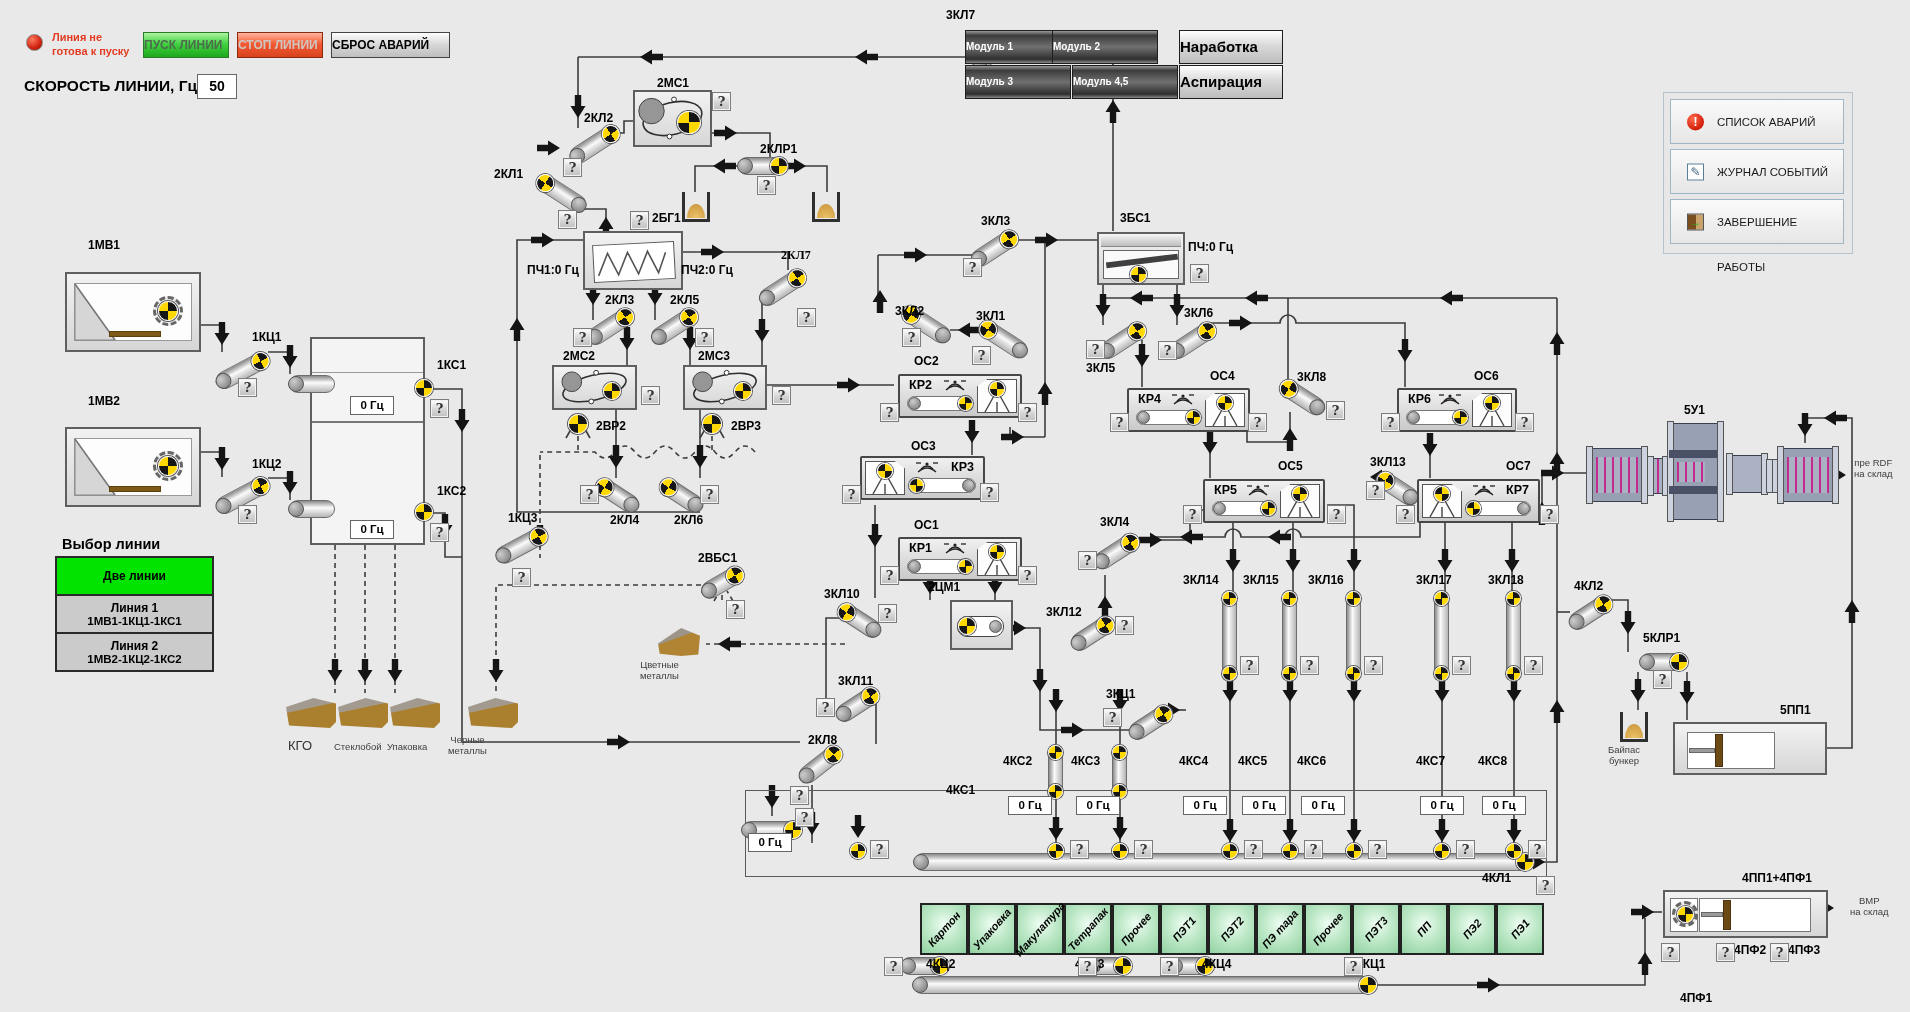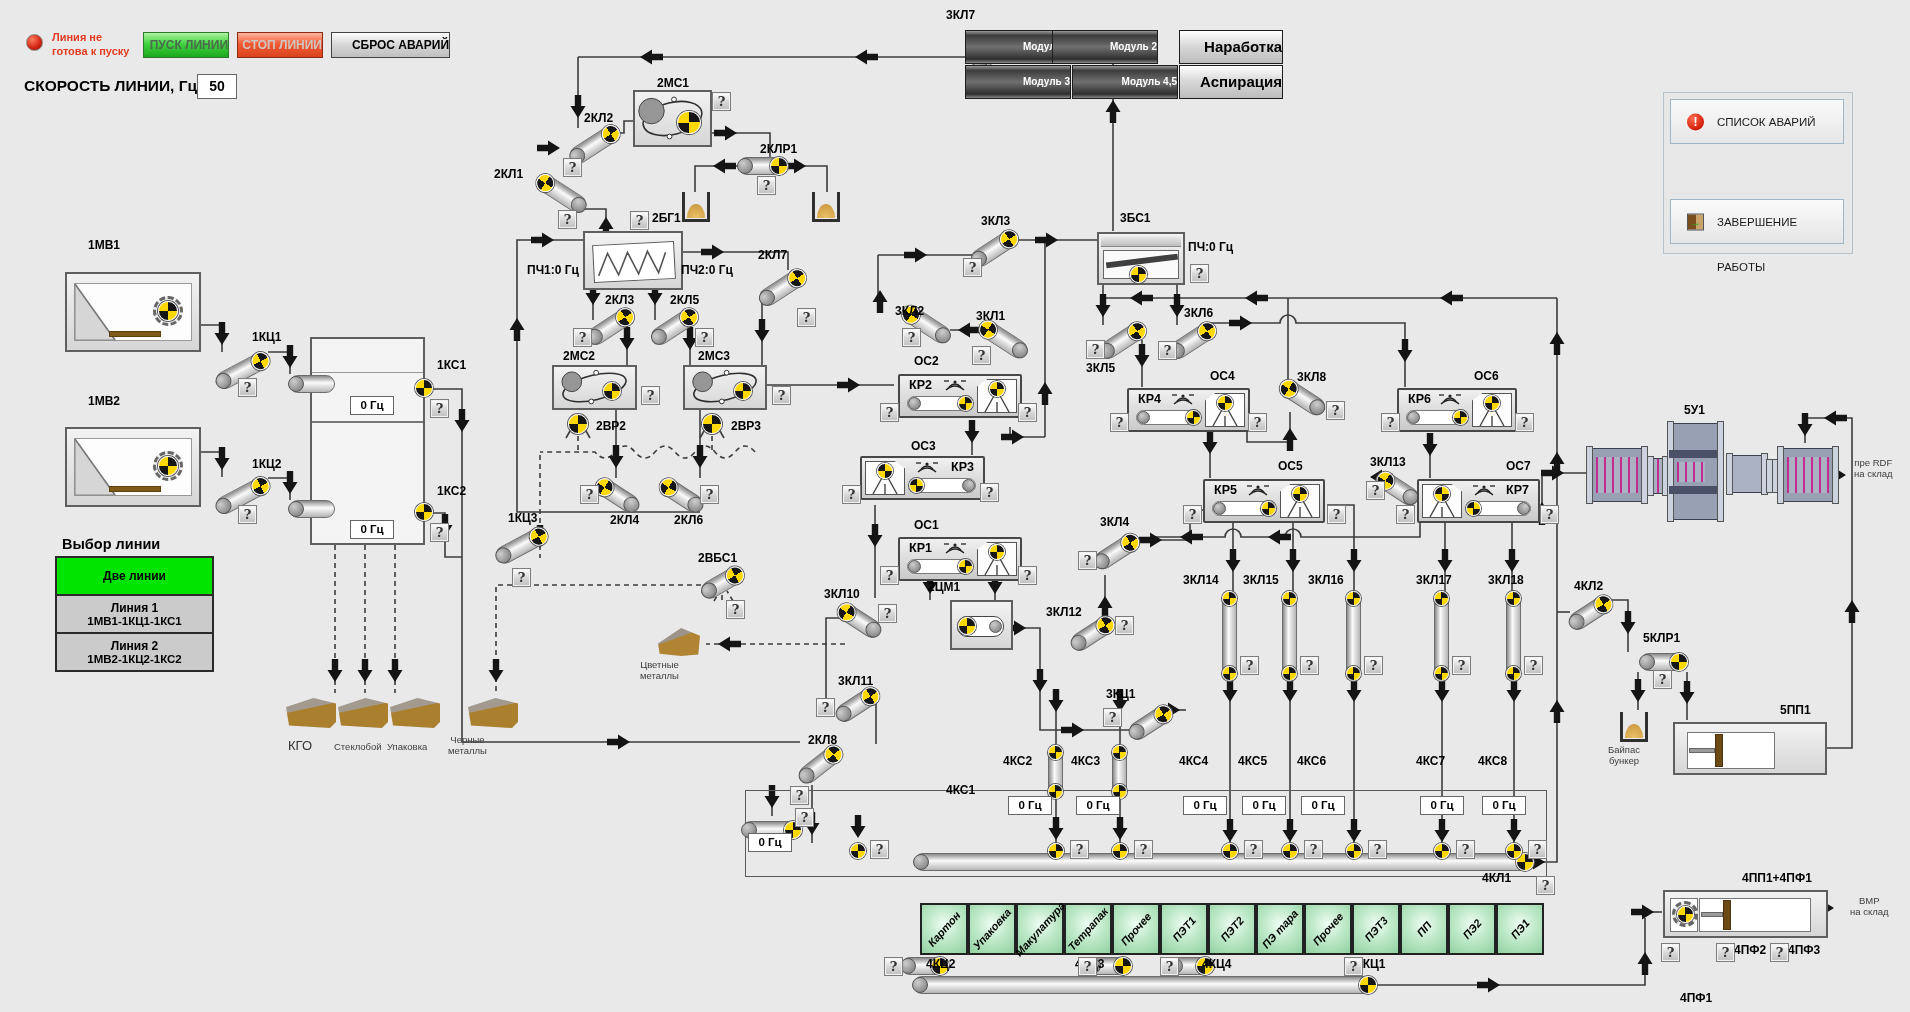--- a/index.html
+++ b/index.html
@@ -27,21 +27,21 @@
   .os-kr{position:absolute;top:2px;left:9px;font-weight:bold;font-size:12.5px}
   .os.flip .os-kr{transform:scaleX(-1)}
   .os-split{position:absolute;right:3px;top:3px;bottom:3px;width:40px;background:#fdfdfd;border:1px solid #555;clip-path:polygon(26% 0,100% 0,100% 100%,0 100%,0 22%);box-sizing:border-box}
   .bucket{position:absolute;width:28px;height:30px;border:3px solid #2f2f2f;border-top:none;background:#e9e9e9;z-index:3;box-sizing:border-box}
   .bucket::after{content:"";position:absolute;bottom:1px;left:2px;right:2px;height:14px;background:radial-gradient(circle at 50% 100%,#ecc268,#c8933b);border-radius:50% 50% 0 0/100% 100% 0 0}
   .bin{position:absolute;width:50px;height:30px;background:linear-gradient(168deg,#a29a8e 0 36%,#aa7f2e 38%);clip-path:polygon(0 30%,55% 0,100% 18%,100% 80%,88% 100%,6% 92%);z-index:3}
   .pile{position:absolute;width:42px;height:28px;background:linear-gradient(160deg,#9c9488 0 38%,#b08433 40%);clip-path:polygon(0 55%,55% 0,100% 28%,96% 95%,55% 100%,4% 92%);z-index:3}
   .sortrow{position:absolute;display:flex;z-index:5}
   .sort{width:44px;height:48px;border:2px solid #222;background:radial-gradient(circle at 50% 40%,#effdf3 0%,#bfe9c9 45%,#90d2a0 100%);position:relative;box-sizing:content-box}
   .sort>span{position:absolute;left:50%;top:50%;transform:translate(-50%,-50%) rotate(-48deg);font:italic bold 11px "Liberation Sans",sans-serif;white-space:nowrap}
-  .btn{position:absolute;font-weight:bold;text-align:right;z-index:8;box-sizing:border-box;cursor:default}
+  .btn{position:absolute;font-weight:bold;text-align:left;z-index:8;box-sizing:border-box;cursor:default}
   .btn-start{background:linear-gradient(180deg,#aef3a0,#41d241 45%,#1da81d);border:1px solid #2c7a2c;color:#4d6b4d;font-size:12px}
   .btn-stop{background:linear-gradient(180deg,#ffb5a0,#f25a33 45%,#d8431f);border:1px solid #8f2a12;color:#cfc6c2;font-size:12px}
   .btn-reset{background:linear-gradient(180deg,#fdfdfd,#d6d6d6 50%,#bfbfbf);border:1px solid #444;color:#000;font-size:12px}
   .btn-mod{background:linear-gradient(180deg,#9a9a9a,#3c3c3c 14%,#707070 50%,#2e2e2e 88%,#8a8a8a);border:1px solid #1e1e1e;color:#fff;font-size:10px}
   .btn-lt{background:linear-gradient(180deg,#ffffff,#d9d9d9 45%,#bdbdbd);border:1px solid #1e1e1e;color:#000;font-size:15px}
   .lamp{position:absolute;left:26px;top:34px;width:15px;height:15px;border-radius:50%;background:radial-gradient(circle at 35% 30%,#ff7a5e,#cf2310 60%,#8f1505);border:1px solid #888;z-index:8}
   .statustxt{position:absolute;left:52px;top:30px;width:120px;color:#e23b22;font-weight:bold;font-size:11px;line-height:1.3;white-space:pre-line;z-index:8}
   .speedlbl{position:absolute;left:24px;top:77px;font-weight:bold;font-size:15.5px;z-index:8}
   .speedbox{position:absolute;left:197px;top:74px;width:38px;height:23px;background:#fff;border:1px solid #666;font-weight:bold;font-size:14px;text-align:center;line-height:23px;z-index:8}
   .menuwrap{position:absolute;left:1663px;top:92px;width:188px;height:160px;background:#e7e7e7;border:1px solid #b3c2cb;z-index:8}
@@ -278,20 +278,21 @@
 
   <div class="btn btn-mod" style="left:965px;top:30px;width:106px;height:34px;line-height:32px">Модуль 1</div>
   <div class="btn btn-mod" style="left:1052px;top:30px;width:106px;height:34px;line-height:32px">Модуль 2</div>
   <div class="btn btn-lt" style="left:1179px;top:30px;width:104px;height:34px;line-height:32px">Наработка</div>
   <div class="btn btn-mod" style="left:965px;top:65px;width:106px;height:34px;line-height:32px">Модуль 3</div>
   <div class="btn btn-mod" style="left:1072px;top:65px;width:106px;height:34px;line-height:32px">Модуль 4,5</div>
   <div class="btn btn-lt" style="left:1179px;top:65px;width:104px;height:34px;line-height:32px">Аспирация</div>
 
   <div class="menuwrap">
     <div class="menubtn" style="top:6px"><span class="ic ic-alarm"></span><span>СПИСОК АВАРИЙ</span></div>
+    <div class="menubtn" style="top:56px"><span class="ic ic-journal"></span><span>ЖУРНАЛ СОБЫТИЙ</span></div>
     <div class="menubtn" style="top:106px"><span class="ic ic-exit"></span><span>ЗАВЕРШЕНИЕ РАБОТЫ</span></div>
   </div>
 
   <div class="lsel-title">Выбор линии</div>
   <div class="lsel">
     <div class="on" style="padding:11px 2px">Две линии</div>
     <div class="off"><span>Линия 1</span><small>1МВ1-1КЦ1-1КС1</small></div>
     <div class="off"><span>Линия 2</span><small>1МВ2-1КЦ2-1КС2</small></div>
   </div>
 
@@ -809,21 +810,21 @@
     <div class="tag" style="left: 508px; top: 511px;">1КЦ3</div>
     <div class="tag" style="left: 657px; top: 76px;">2МС1</div>
     <div class="tag" style="left: 494px; top: 167px;">2КЛ1</div>
     <div class="tag" style="left: 584px; top: 111px;">2КЛ2</div>
     <div class="tag" style="left: 760px; top: 142px;">2КЛР1</div>
     <div class="tag" style="left: 652px; top: 211px;">2БГ1</div>
     <div class="tag" style="left: 527px; top: 263px;">ПЧ1:0 Гц</div>
     <div class="tag" style="left: 681px; top: 263px;">ПЧ2:0 Гц</div>
     <div class="tag" style="left: 605px; top: 293px;">2КЛ3</div>
     <div class="tag" style="left: 670px; top: 293px;">2КЛ5</div>
-    <div class="tag" style="left: 758px; top: 248px;">2КЛ7</div>
+    <div class="tag" style="left: 781px; top: 248px; font-family: Liberation Serif, serif;">2КЛ7</div>
     <div class="tag" style="left: 563px; top: 349px;">2МС2</div>
     <div class="tag" style="left: 698px; top: 349px;">2МС3</div>
     <div class="tag" style="left: 596px; top: 419px;">2ВР2</div>
     <div class="tag" style="left: 731px; top: 419px;">2ВР3</div>
     <div class="tag" style="left: 610px; top: 513px;">2КЛ4</div>
     <div class="tag" style="left: 674px; top: 513px;">2КЛ6</div>
     <div class="tag" style="left: 698px; top: 551px;">2ВБС1</div>
     <div class="tag" style="left: 808px; top: 733px;">2КЛ8</div>
     <div class="tag" style="left: 928px; top: 580px;">2ЦМ1</div>
     <div class="tag" style="left: 946px; top: 8px;">3КЛ7</div>

